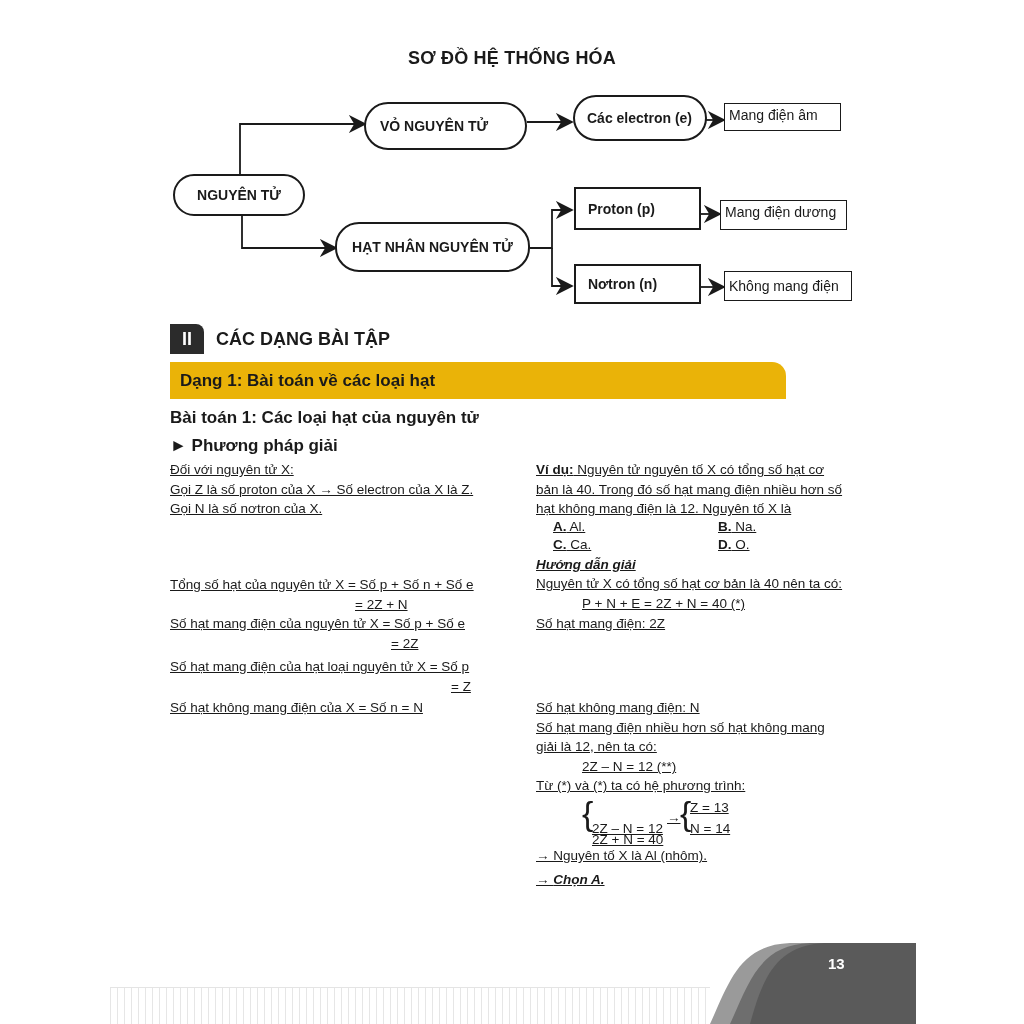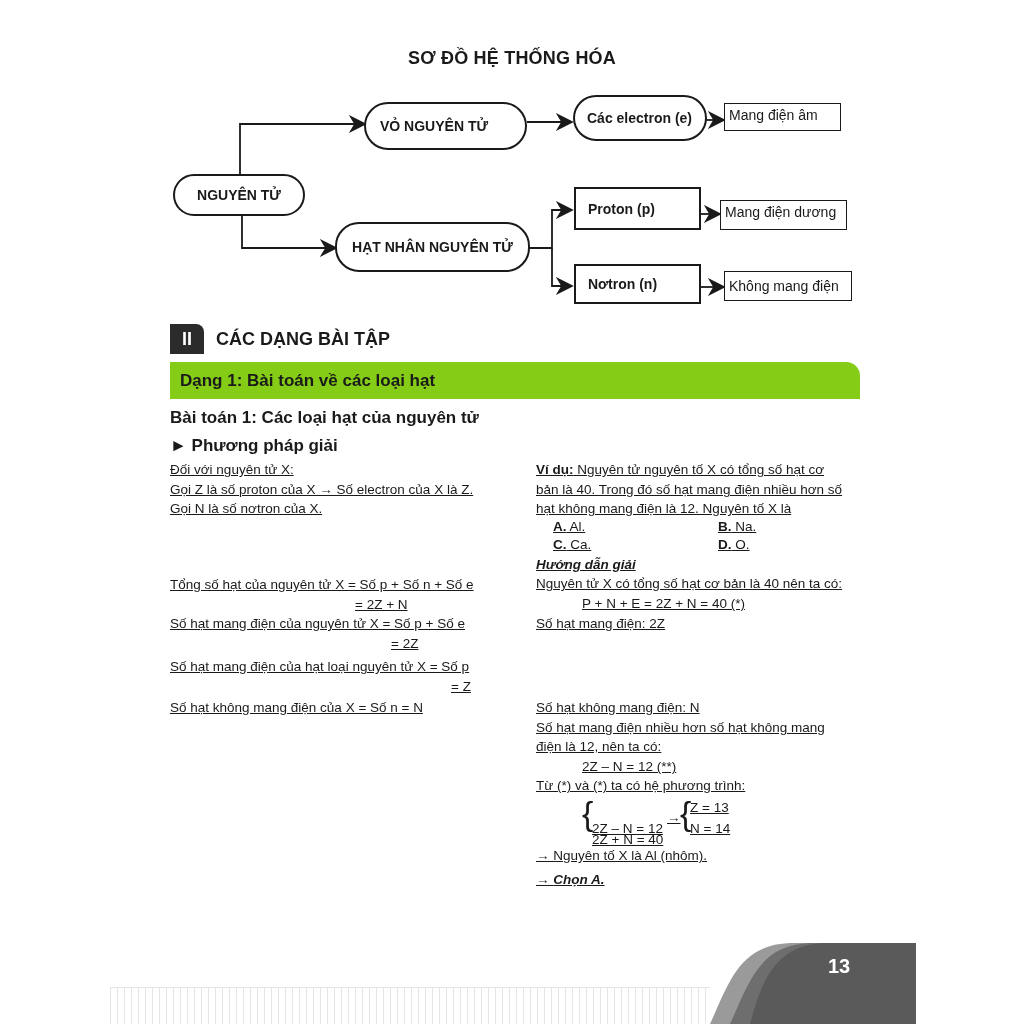--- a/index.html
+++ b/index.html
@@ -6,30 +6,30 @@
   body{width:1024px;height:1024px;position:relative;overflow:hidden;font-family:"Liberation Sans",sans-serif;color:#1a1a1a;}
   .abs{position:absolute;}
   .title{top:48px;left:0;width:1024px;text-align:center;font-weight:bold;font-size:18px;letter-spacing:0.2px;}
   .pill{position:absolute;border:2.5px solid #1a1a1a;border-radius:24px;display:flex;align-items:center;justify-content:center;font-weight:bold;font-size:14px;background:#fff;box-sizing:border-box;}
   .box{position:absolute;border:2px solid #1a1a1a;display:flex;align-items:center;font-weight:bold;font-size:14px;background:#fff;box-sizing:border-box;padding-left:12px;}
   .sbox{position:absolute;border:1.5px solid #1a1a1a;font-size:14px;background:#fff;box-sizing:border-box;padding-left:4px;display:flex;align-items:flex-start;padding-top:3px;}
   svg.lines{position:absolute;left:0;top:0;}
   .sec{top:324px;left:170px;display:flex;align-items:center;}
   .sec-badge{width:34px;height:30px;background:#2b2b2b;color:#fff;font-weight:bold;font-size:18px;display:flex;align-items:center;justify-content:center;border-radius:0 8px 0 0;}
   .sec-title{font-weight:bold;font-size:18px;margin-left:12px;}
-  .dang{top:362px;left:170px;width:690px;height:37px;background:#84cc16;border-radius:0 14px 0 0;display:flex;align-items:center;}
+  .dang{top:362px;left:170px;width:616px;height:37px;background:#eab308;border-radius:0 14px 0 0;display:flex;align-items:center;}
   .dang span{font-weight:bold;font-size:17px;margin-left:10px;}
   .bt{top:408px;left:170px;font-weight:bold;font-size:17px;}
   .ppg{top:436px;left:170px;font-weight:bold;font-size:17px;}
   .t{font-size:13.5px;line-height:20px;position:absolute;white-space:nowrap;text-decoration:underline;}
   .bold{font-weight:bold;}
   .bi{font-weight:bold;font-style:italic;}
   .footer-lines{position:absolute;left:110px;top:987px;width:600px;height:37px;border-top:1px solid #e4e4e4;
     background-image:repeating-linear-gradient(to right,#e6e6e6 0,#e6e6e6 1px,transparent 1px,transparent 7px);}
-  .pagenum{position:absolute;left:828px;top:955px;color:#fff;font-weight:bold;font-size:20px;}
+  .pagenum{position:absolute;left:828px;top:955px;color:#fff;font-weight:bold;font-size:15px;}
   .brace{font-size:34px;line-height:34px;position:absolute;font-weight:normal;}
 </style>
 </head>
 <body>
 
 <div class="abs title">SƠ ĐỒ HỆ THỐNG HÓA</div>
 
 <svg class="lines" width="1024" height="320">
   <defs>
     <marker id="ah" markerWidth="10" markerHeight="10" refX="9" refY="5" orient="auto">
@@ -112,21 +112,21 @@
 <div class="t" style="left:553px;top:535px;"><span class="bold">C.</span><span> Ca.</span></div>
 <div class="t" style="left:718px;top:535px;"><span class="bold">D.</span><span> O.</span></div>
 
 <div class="t bi" style="left:536px;top:555px;">Hướng dẫn giải</div>
 <div class="t" style="left:536px;top:574px;">Nguyên tử X có tổng số hạt cơ bản là 40 nên ta có:</div>
 <div class="t" style="left:582px;top:594px;">P + N + E = 2Z + N = 40 (*)</div>
 <div class="t" style="left:536px;top:614px;">Số hạt mang điện: 2Z</div>
 
 <div class="t" style="left:536px;top:698px;">Số hạt không mang điện: N</div>
 <div class="t" style="left:536px;top:718px;">Số hạt mang điện nhiều hơn số hạt không mang</div>
-<div class="t" style="left:536px;top:737px;">điện là 12, nên ta có:</div>
+<div class="t" style="left:536px;top:737px;">giải là 12, nên ta có:</div>
 <div class="t" style="left:582px;top:757px;">2Z – N = 12 (**)</div>
 <div class="t" style="left:536px;top:776px;">Từ (*) và (*) ta có hệ phương trình:</div>
 
 <div class="brace" style="left:582px;top:796px;">{</div>
 <div class="t" style="left:592px;top:798px;margin-top:32px;">2Z + N = 40</div>
 <div class="t" style="left:592px;top:819px;">2Z – N = 12</div>
 <div class="t" style="left:667px;top:808px;">→</div>
 <div class="brace" style="left:680px;top:796px;">{</div>
 <div class="t" style="left:690px;top:798px;">Z = 13</div>
 <div class="t" style="left:690px;top:819px;">N = 14</div>

